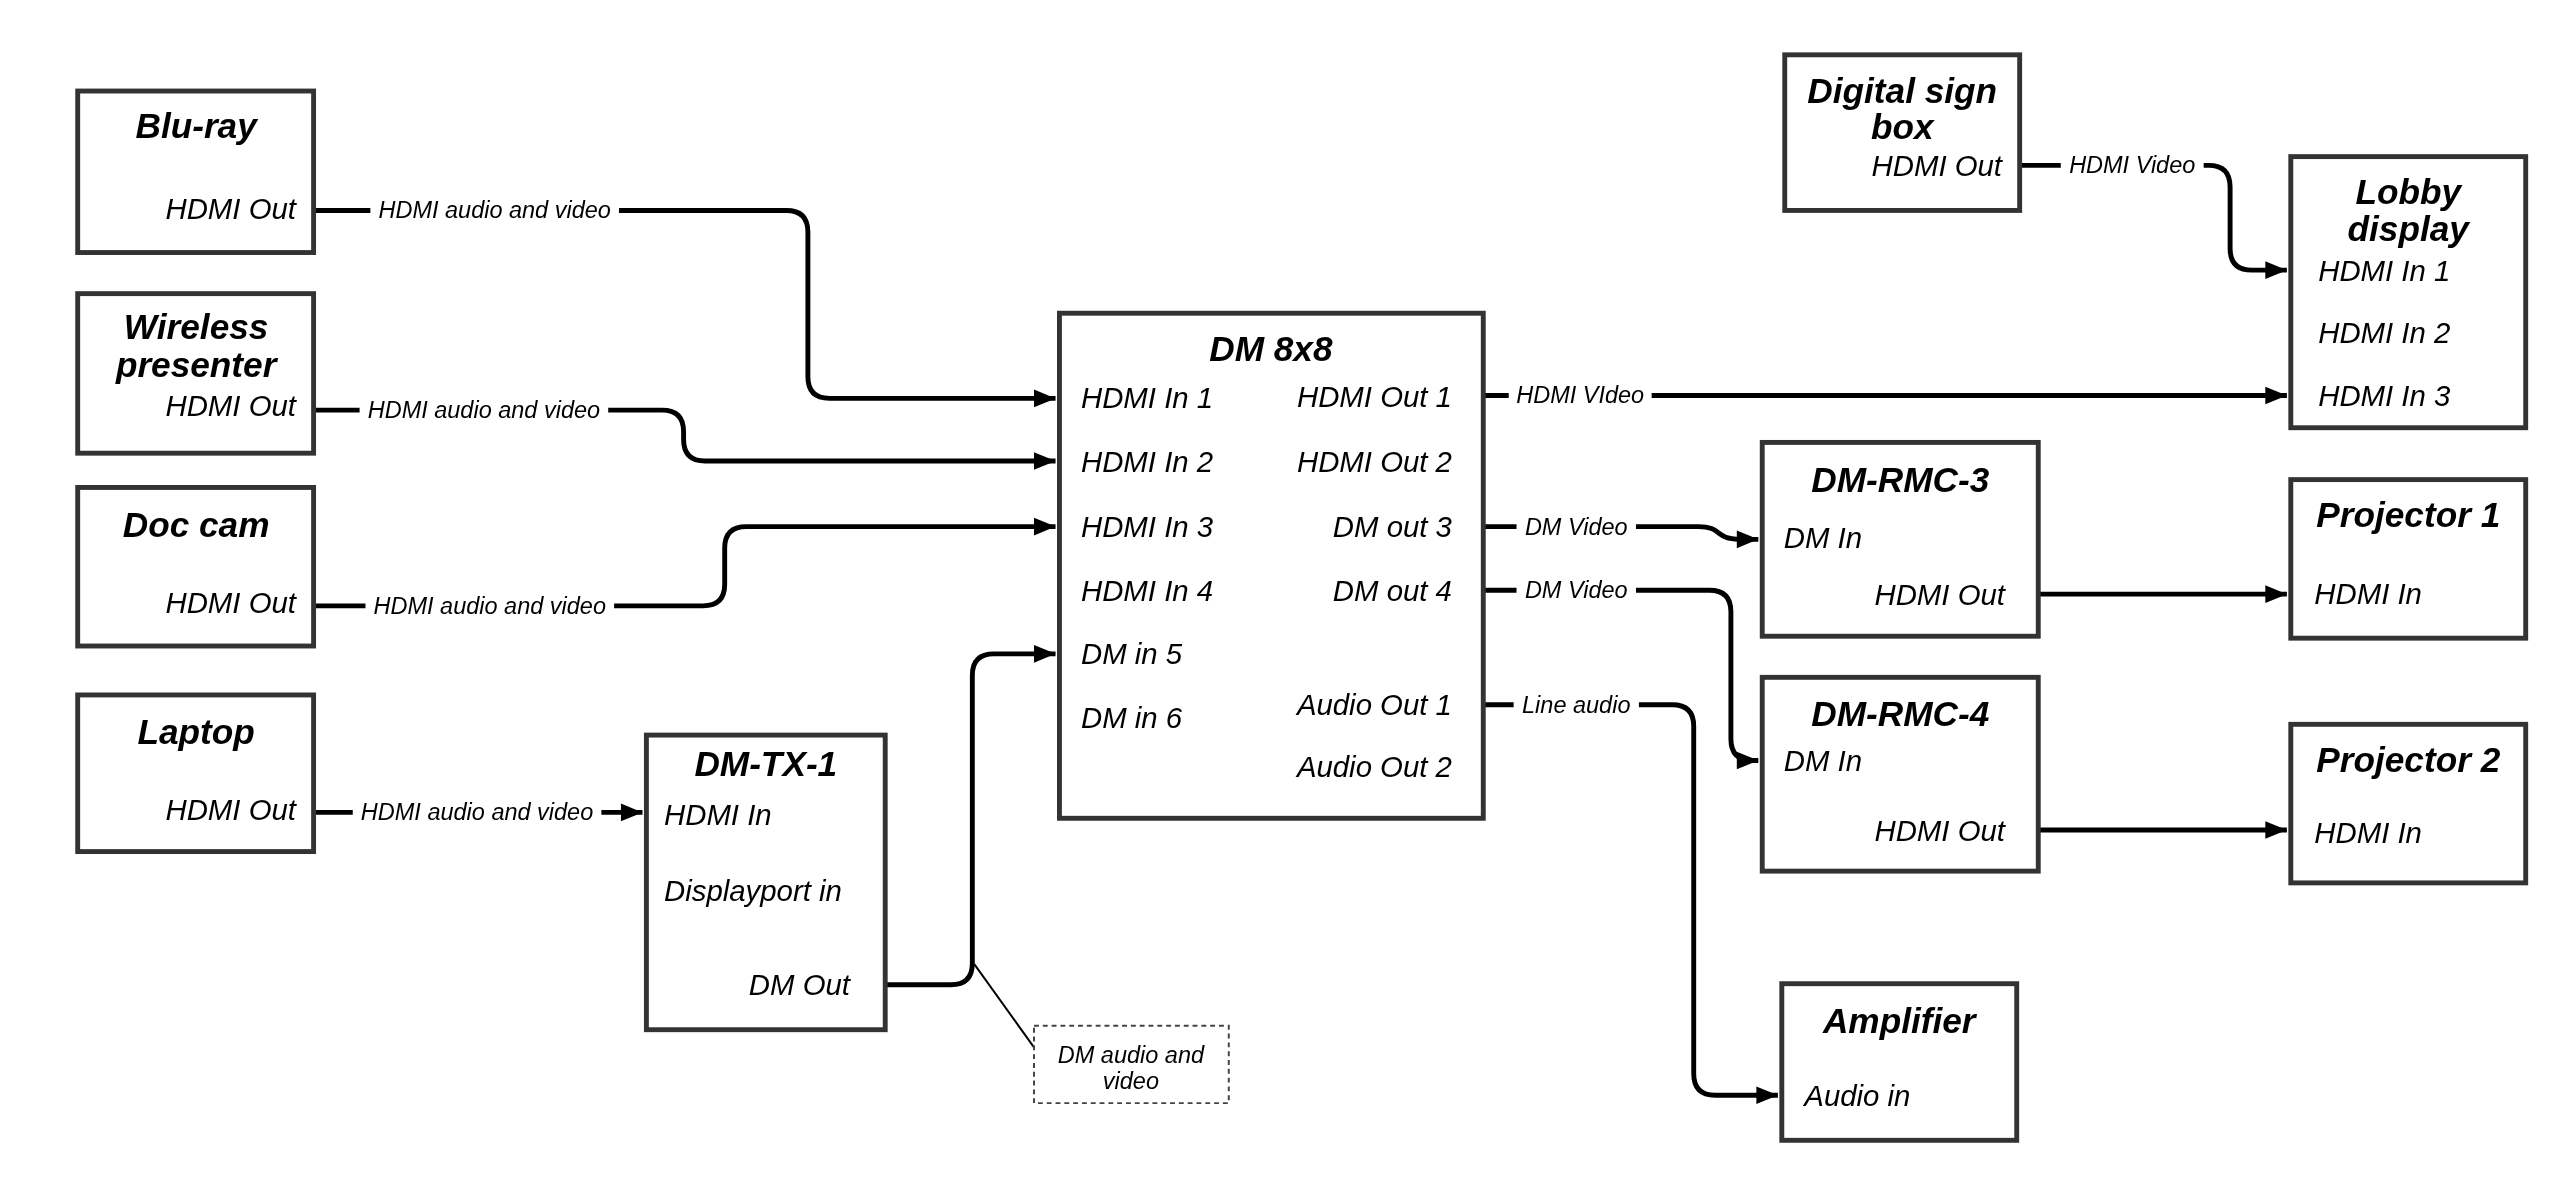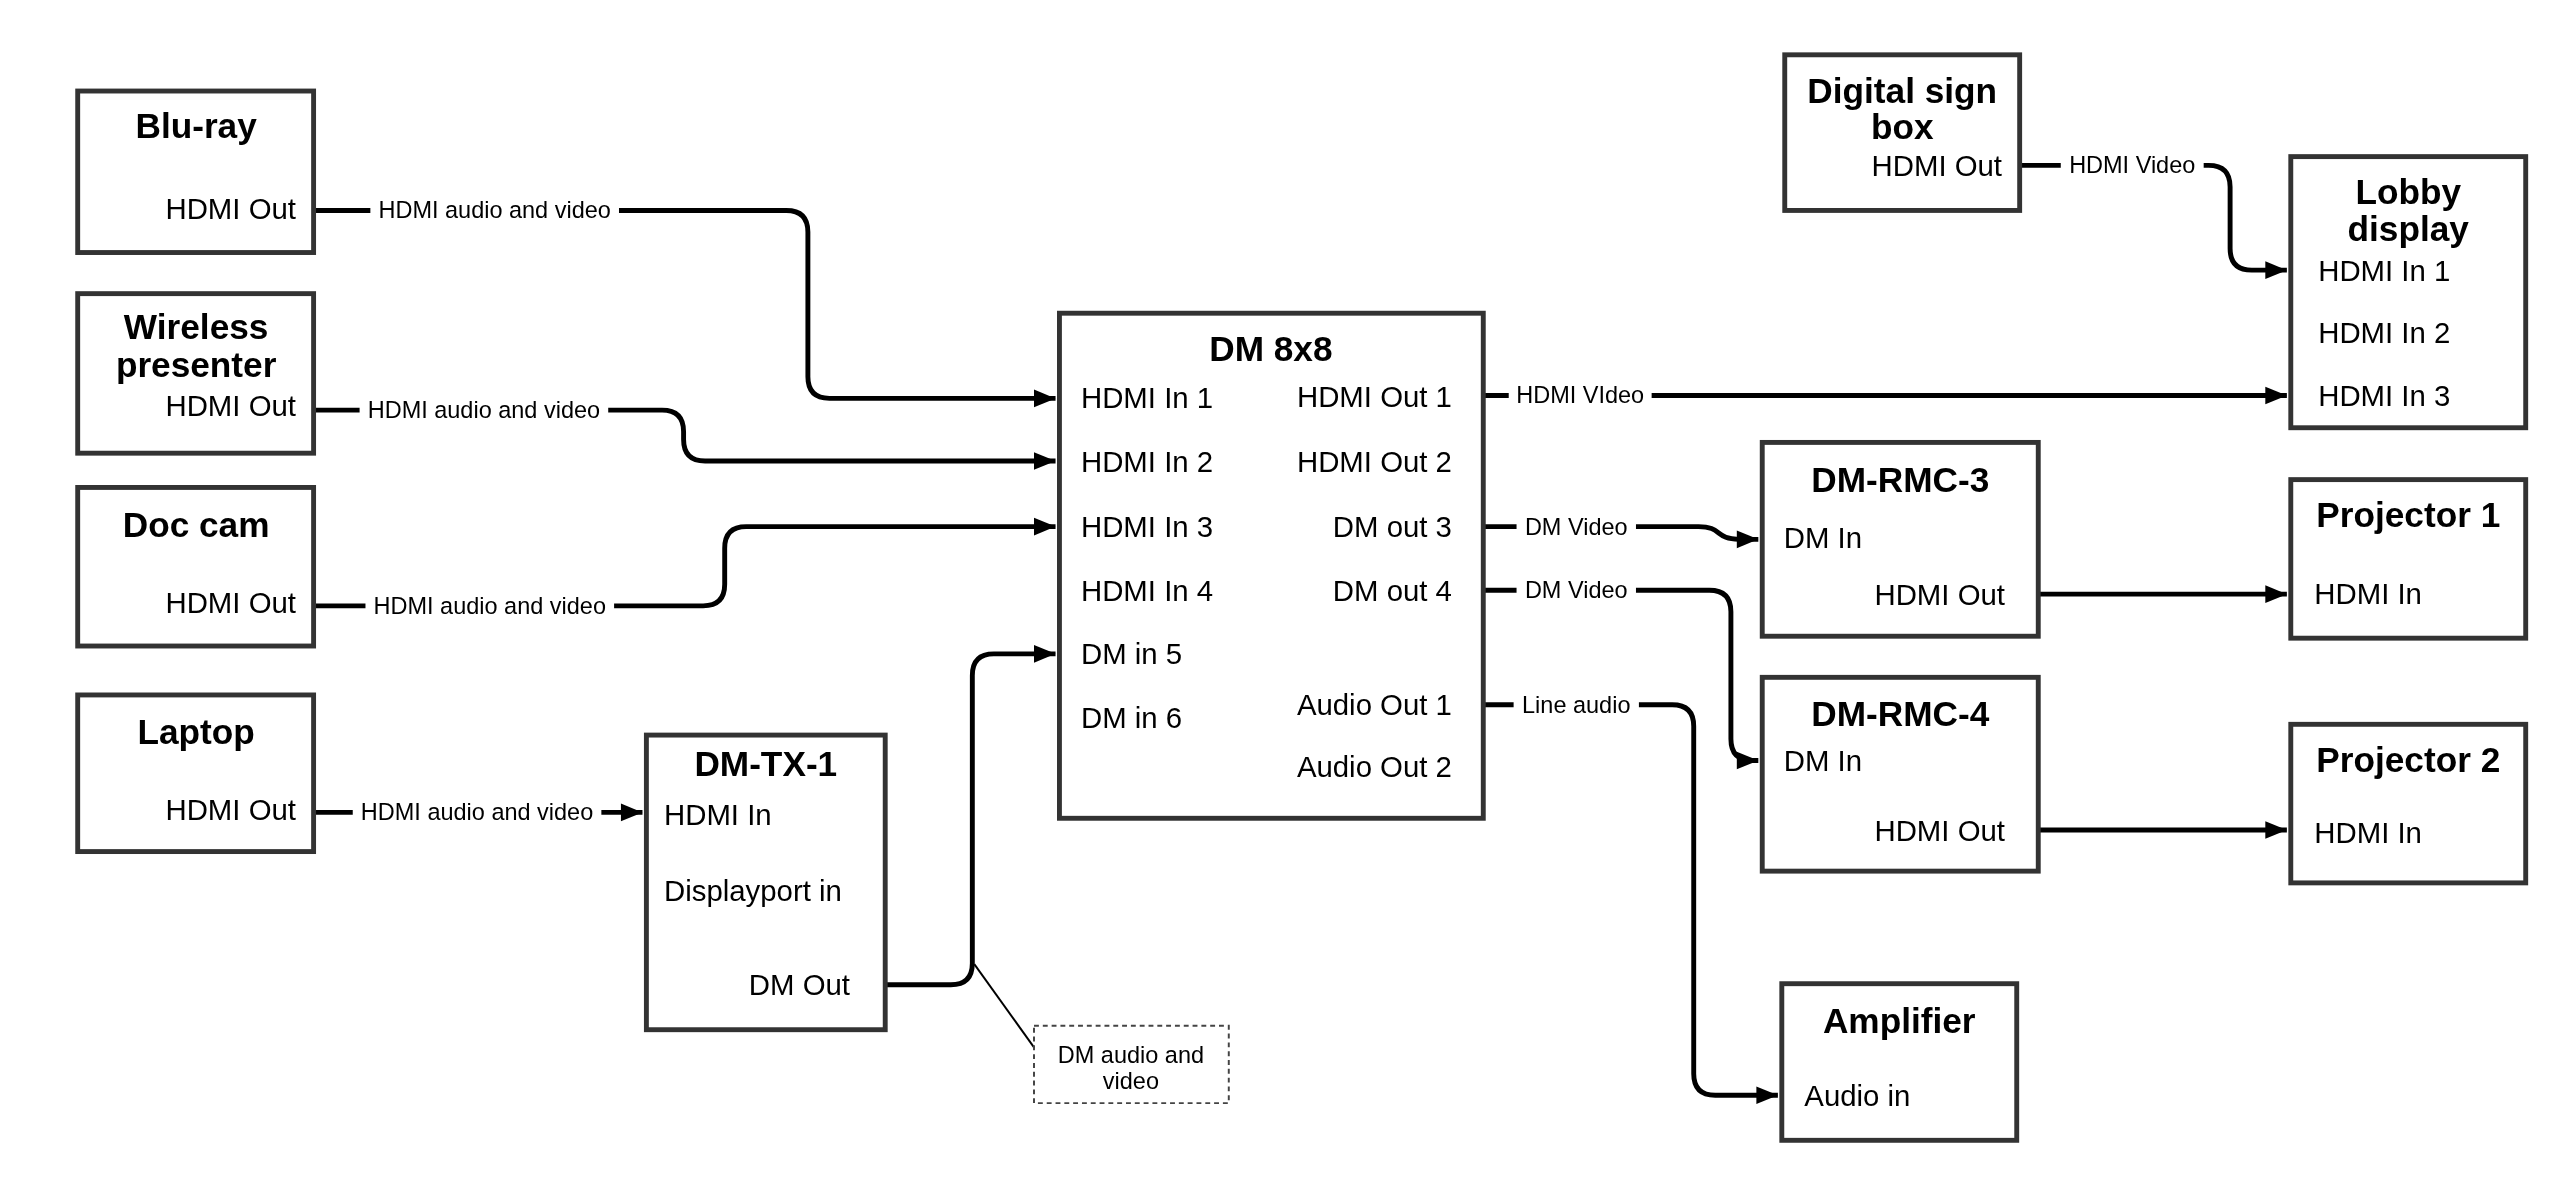--- a/index.html
+++ b/index.html
@@ -2,20 +2,21 @@
 <html><head>
 <meta charset="utf-8">
 <style>
   html, body { margin: 0; padding: 0; background: #ffffff; }
   .canvas {
     position: relative;
     width: 2576px;
     height: 1201px;
     background: #ffffff;
     font-family: "Liberation Sans", sans-serif;
+    font-style: italic;
   }
   svg { display: block; }
   .box   { fill: #ffffff; stroke: #333333; stroke-width: 5; }
   .note  { fill: #ffffff; stroke: #444444; stroke-width: 2; stroke-dasharray: 5 4; }
   .wire  { fill: none; stroke: #000000; stroke-width: 5; }
   .thin  { fill: none; stroke: #000000; stroke-width: 2; }
   .lblbg { fill: #ffffff; }
   text   { fill: #000000; dominant-baseline: central; font-family: "Liberation Sans", sans-serif; }
   .title { font-size: 36px; font-weight: bold; text-anchor: middle; }
   .port  { font-size: 30px; }

